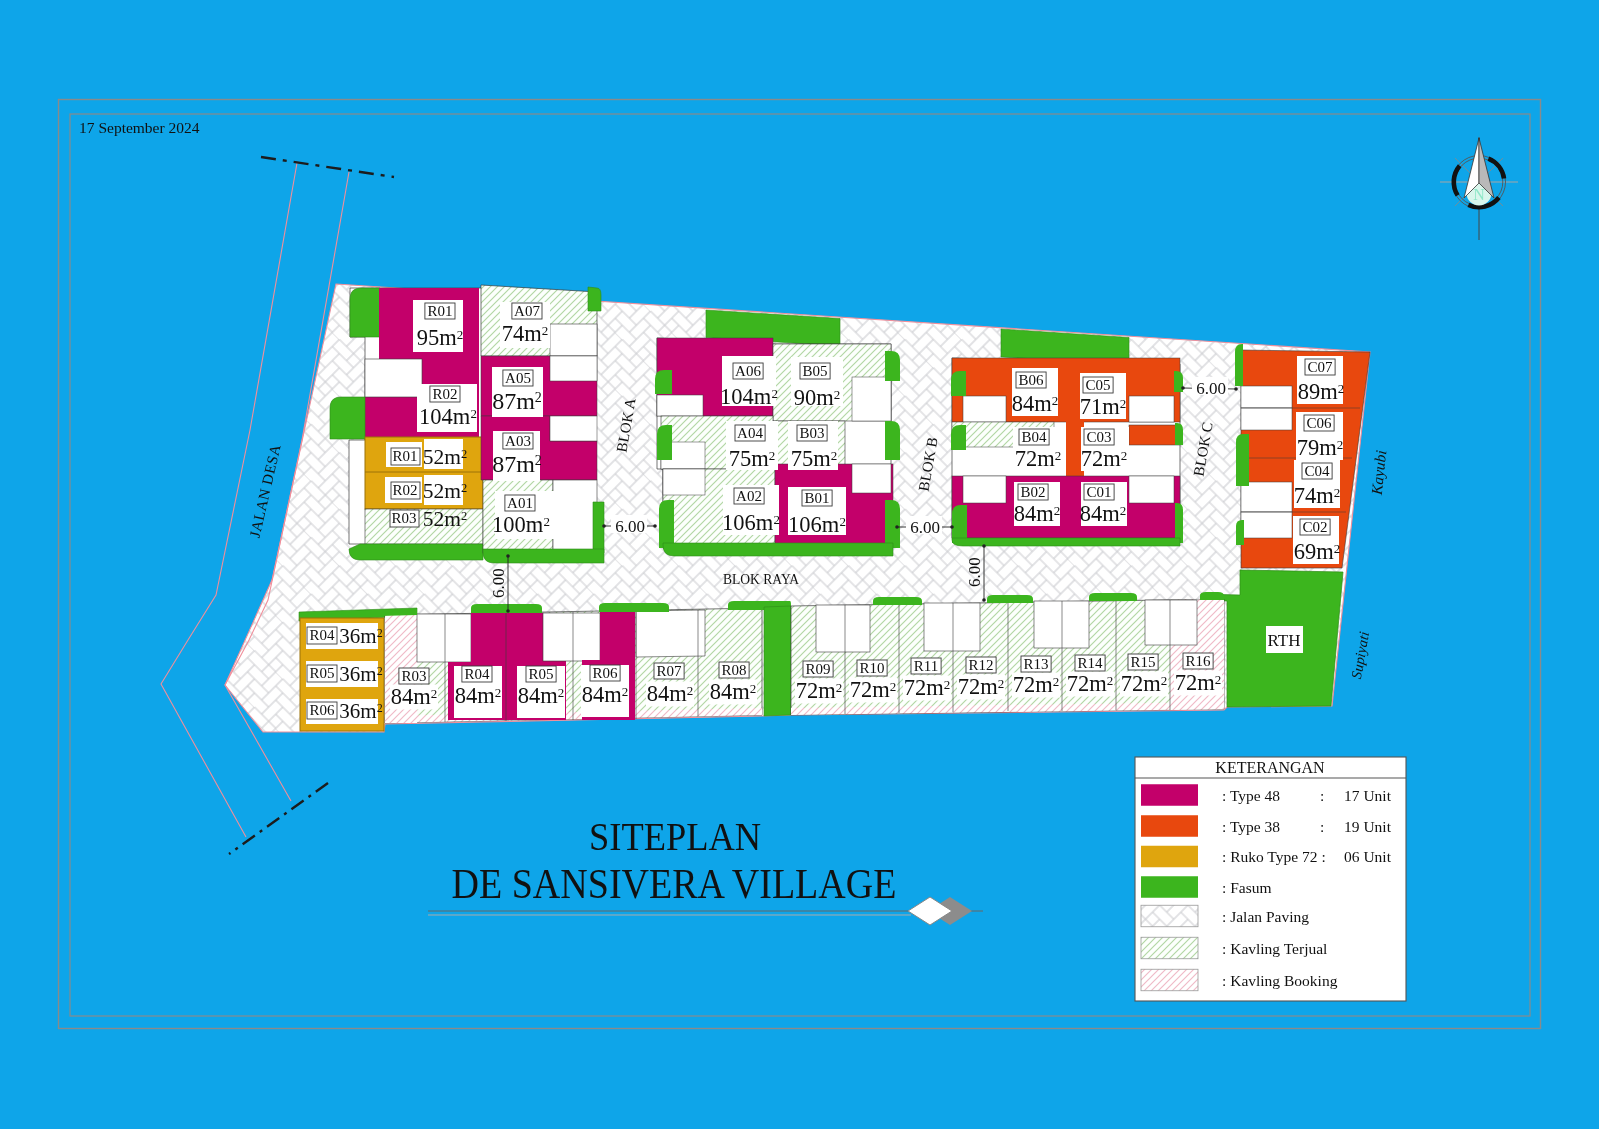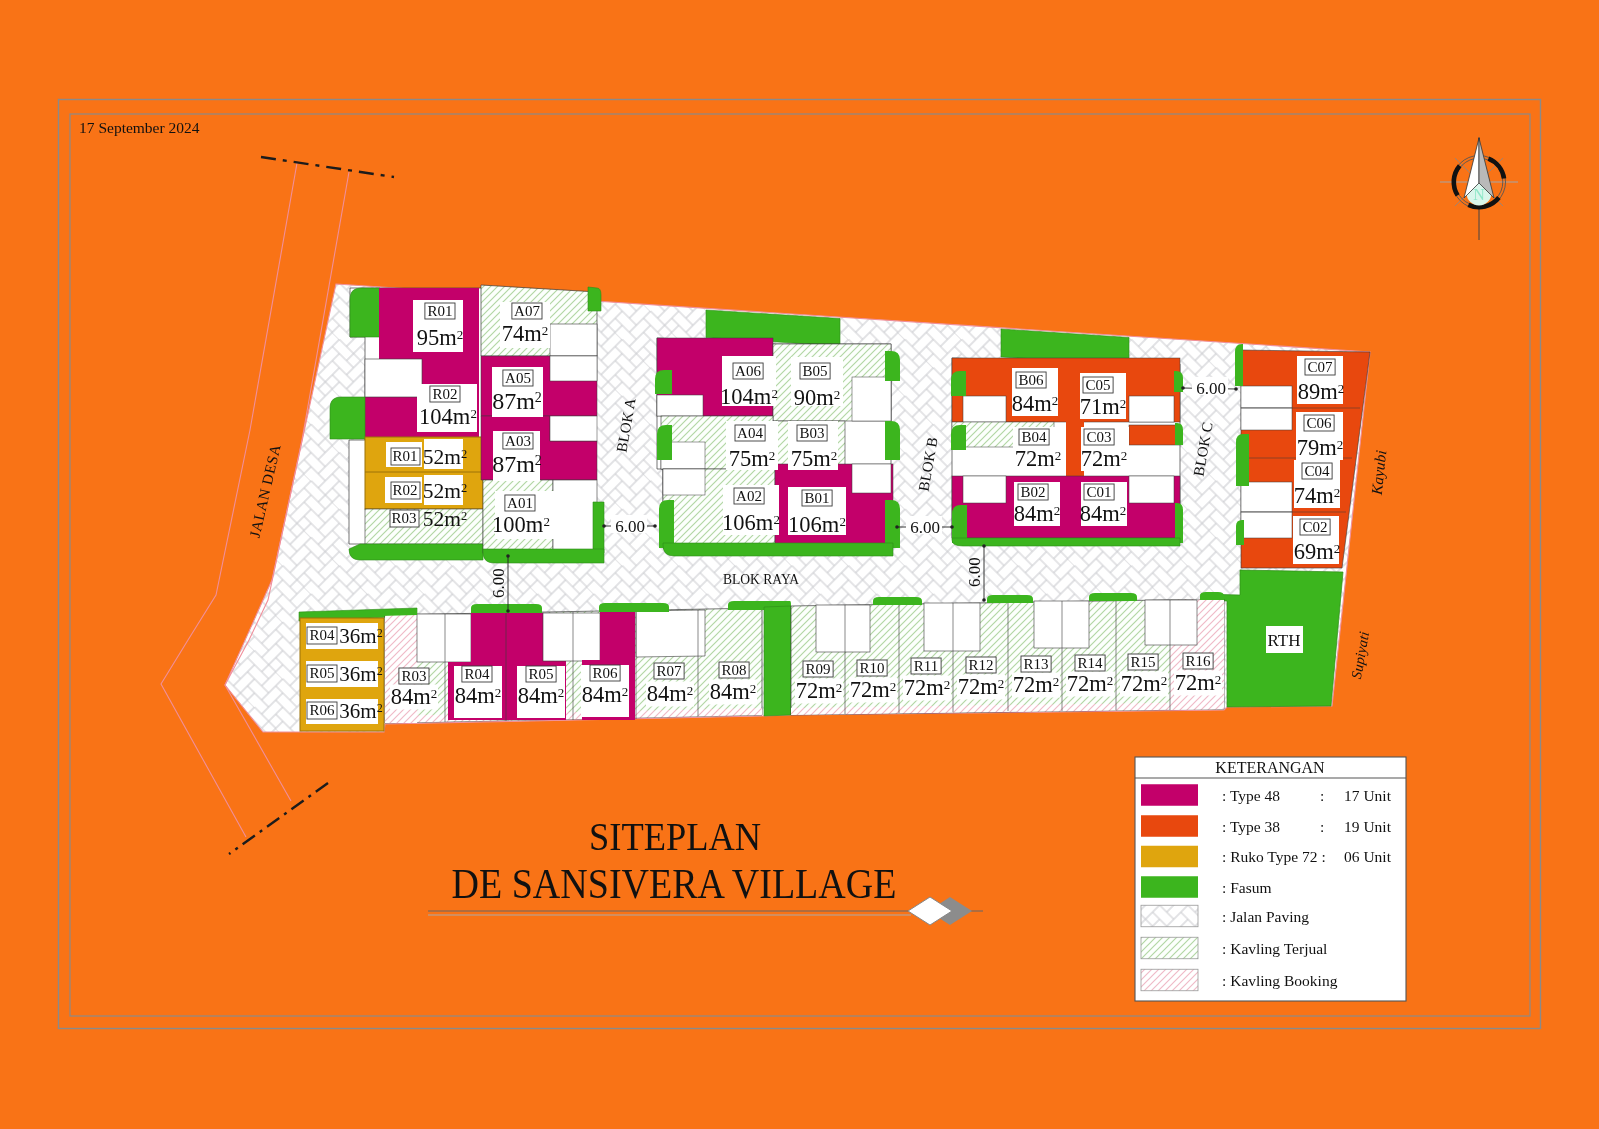--- a/index.html
+++ b/index.html
@@ -1,14 +1,14 @@
 <!DOCTYPE html>
 <html><head><meta charset="utf-8"><style>
 html,body{margin:0;padding:0;background:#fff}
-.page{position:relative;width:1599px;height:1129px;background:#f97316;overflow:hidden}
+.page{position:relative;width:1599px;height:1129px;background:#0ea5e9;overflow:hidden}
 svg{position:absolute;left:0;top:0}
 text{font-family:"Liberation Serif",serif;fill:#111}
 </style></head><body>
 <div class="page">
 <svg width="1599" height="1129" viewBox="0 0 1599 1129">
 <defs>
 <pattern id="pav" width="40" height="40" patternUnits="userSpaceOnUse" patternTransform="rotate(45)">
 <rect width="40" height="40" fill="#ffffff"></rect>
 <path d="M0 0 H20 V10 H0 Z M10 10 H30 V20 H10 Z M20 20 H40 V30 H20 Z
 M30 30 H40 M30 30 V40 M0 30 H10 V40 H0

